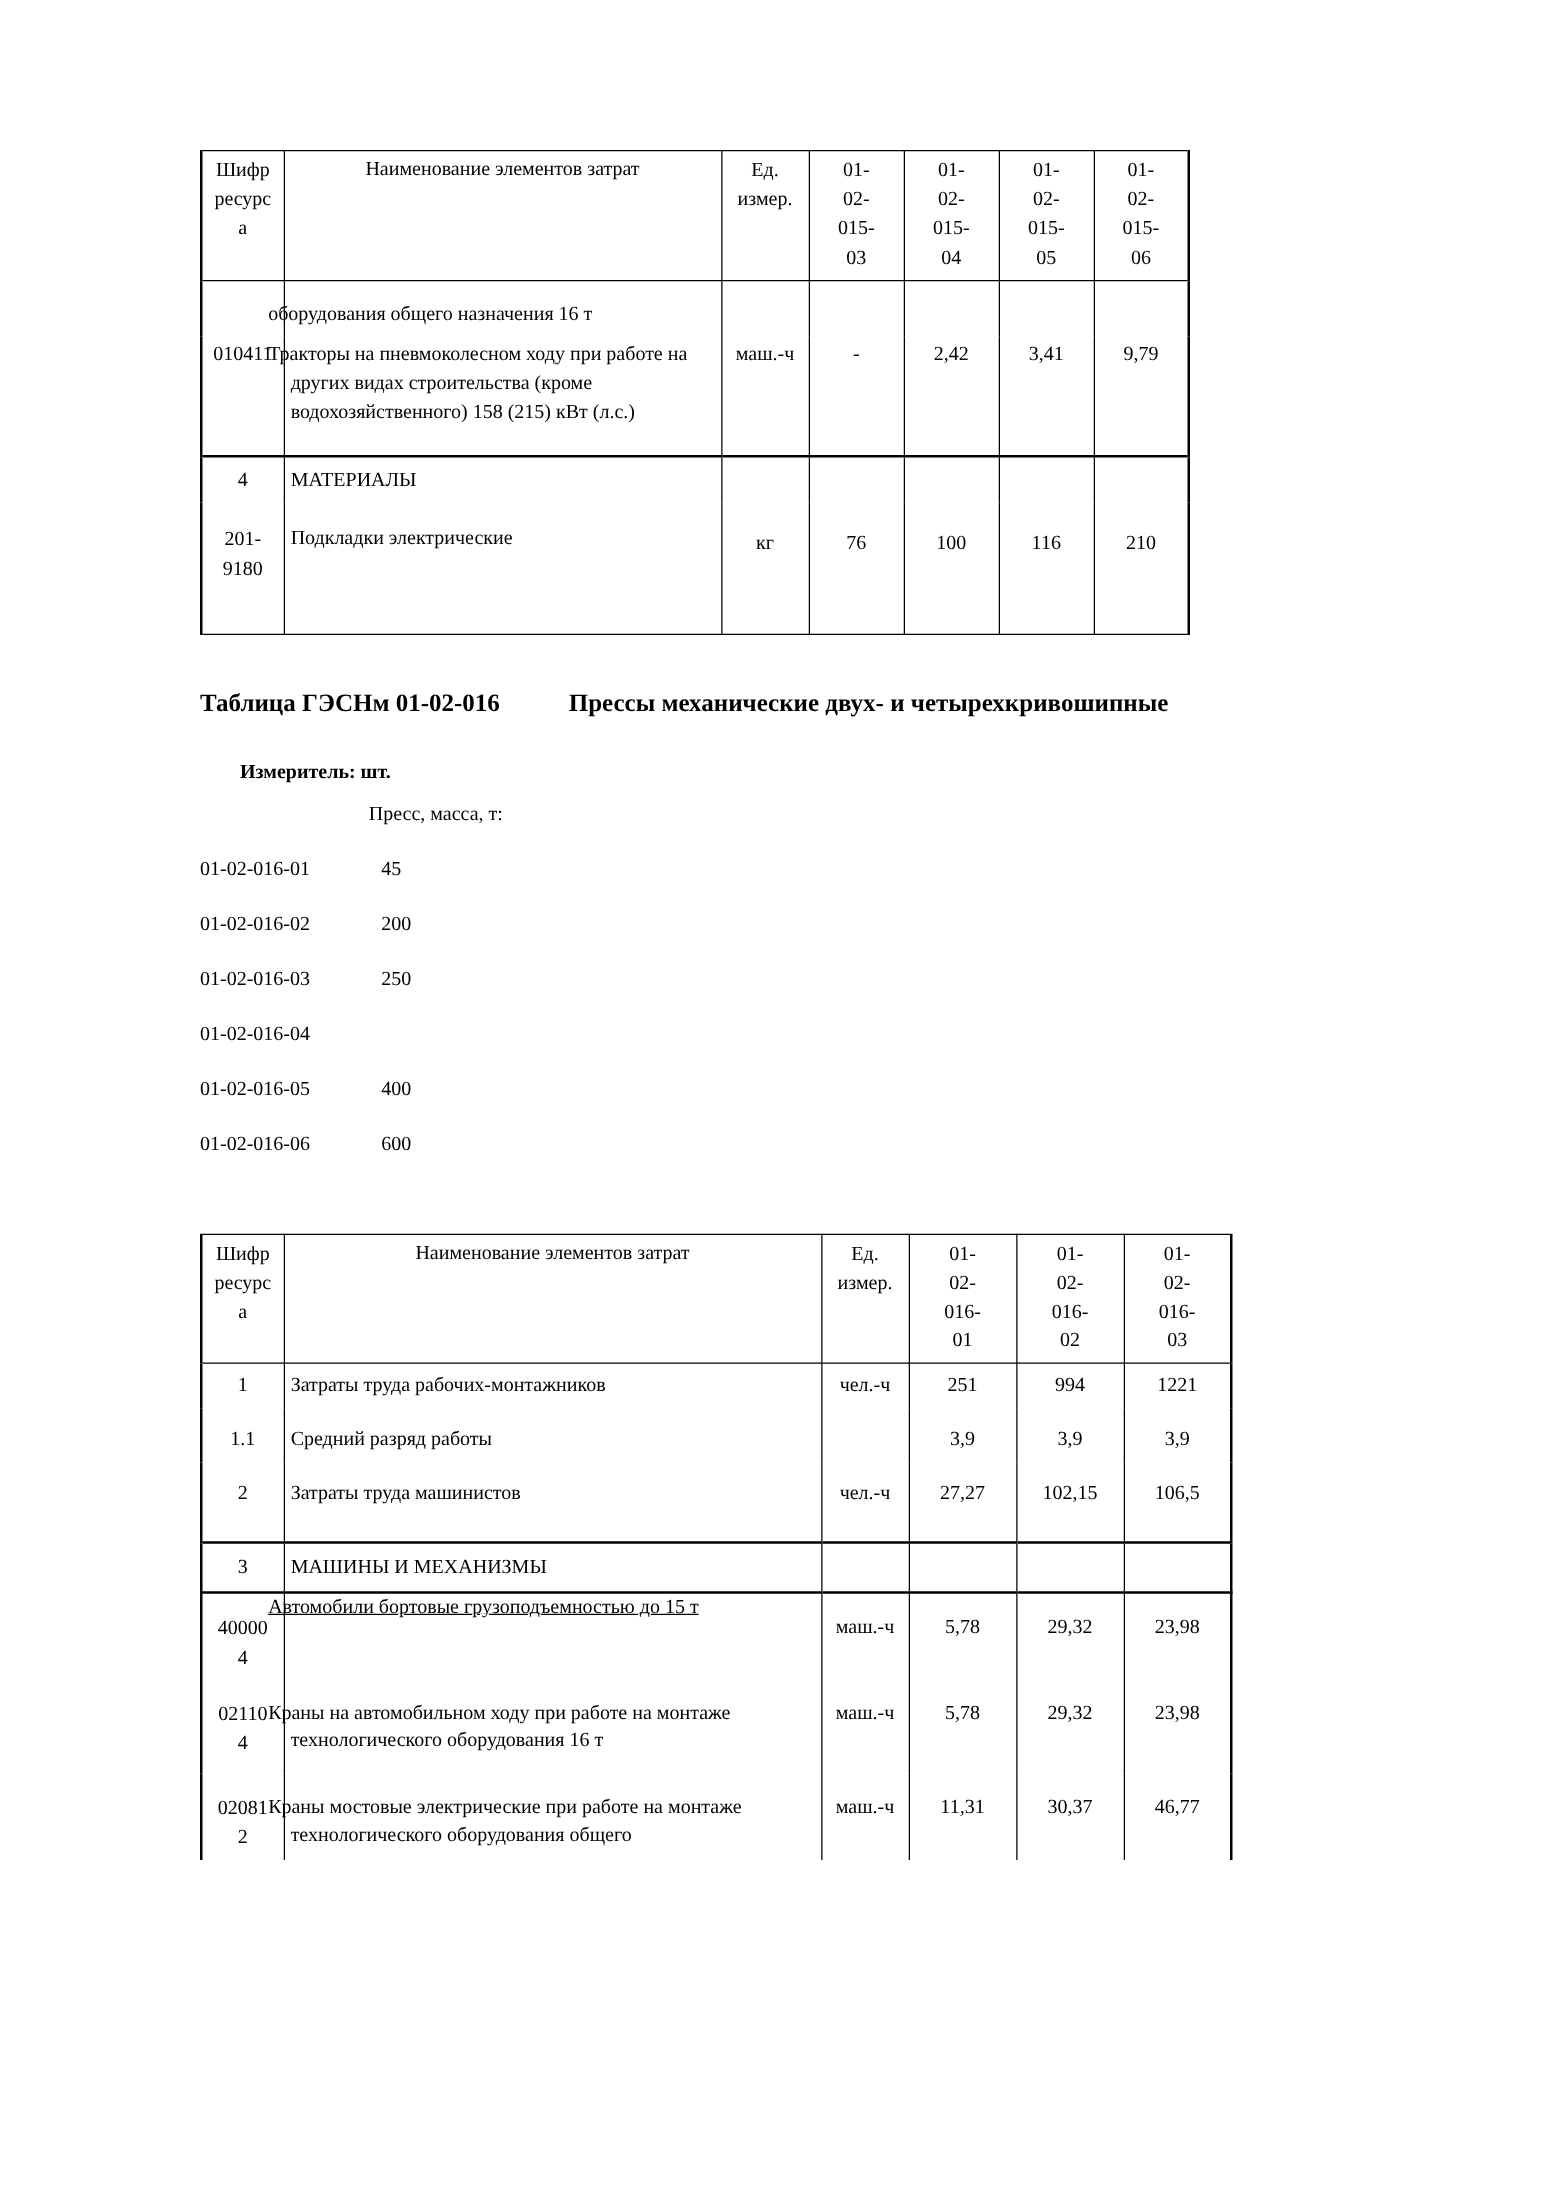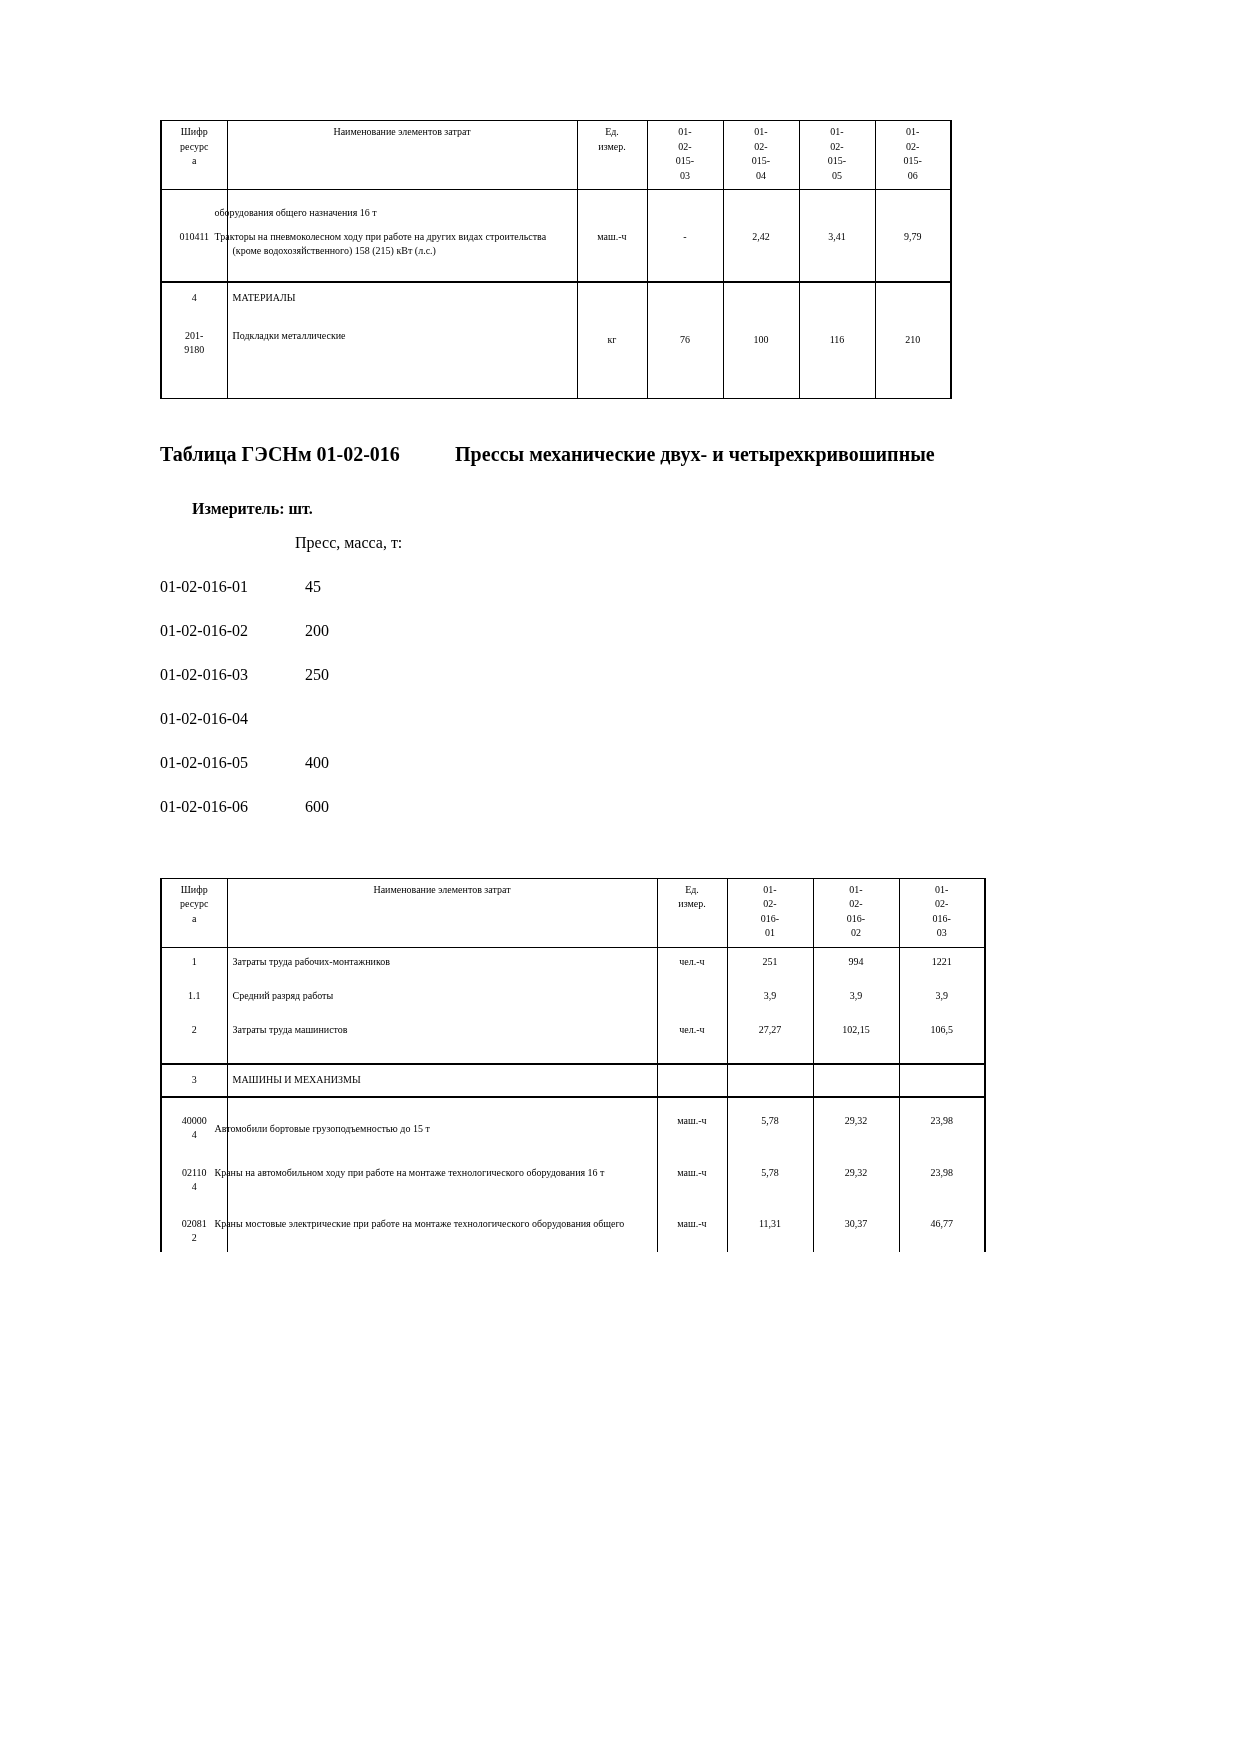--- a/index.html
+++ b/index.html
@@ -26,21 +26,21 @@
     left: 160px;
     top: 120px;
     width: 790px;
   }
 
   
   table.gesn {
     border-collapse: collapse;
     width: 790px;
     table-layout: fixed;
-    font-size: 10px;
+    font-size: 16px;
     line-height: 1.42;
   }
   table.gesn td, table.gesn th {
     border: 1px solid #000000;
     vertical-align: top;
     padding: 4px 5px 6px 5px;
     font-weight: normal;
   }
 
   .c-code    { width: 66px;  text-align: center; }
@@ -189,21 +189,21 @@
           <td class="center" style="border-top:2px solid #000;border-bottom:0;"></td>
           <td class="center" style="border-top:2px solid #000;border-bottom:0;"></td>
           <td class="center last-col-2" style="border-top:2px solid #000;border-bottom:0;"></td>
         </tr>
 
         <tr class="table-outer-bottom">
           <td class="first-col-2 center" style="border-top:0;padding-top:18px;padding-bottom:40px;">
             <span class="stacked">201-</span>
             <span class="stacked">9180</span>
           </td>
-          <td style="border-top:0;padding-top:18px;">Подкладки металлические</td>
+          <td style="border-top:0;padding-top:18px;">Подкладки электрические</td>
           <td class="center" style="border-top:0;padding-top:22px;">кг</td>
           <td class="center" style="border-top:0;padding-top:22px;">76</td>
           <td class="center" style="border-top:0;padding-top:22px;">100</td>
           <td class="center" style="border-top:0;padding-top:22px;">116</td>
           <td class="center last-col-2" style="border-top:0;padding-top:22px;">210</td>
         </tr>
       </tbody>
     </table>
 
     <div class="title-line">
@@ -318,21 +318,21 @@
           <td class="center" style="border-top:2px solid #000;border-bottom:2px solid #000;"></td>
           <td class="center" style="border-top:2px solid #000;border-bottom:2px solid #000;"></td>
           <td class="center last-col-2" style="border-top:2px solid #000;border-bottom:2px solid #000;"></td>
         </tr>
 
         <tr>
           <td class="first-col-2 center" style="border-bottom:0;padding-top:16px;margin-left:48px;">
             <span class="stacked">40000</span>
             <span class="stacked">4</span>
           </td>
-          <td class="indent-hang" style="border-bottom:0;padding-top:24px;padding-bottom:14px;">Автомобили бортовые грузоподъемностью до 15 т</td>
+          <td class="indent-hang" style="border-bottom:0;padding-top:0;padding-bottom:14px;text-decoration:underline;">Автомобили бортовые грузоподъемностью до 15 т</td>
           <td class="center" style="border-bottom:0;padding-top:16px;">маш.-ч</td>
           <td class="center" style="border-bottom:0;padding-top:16px;">5,78</td>
           <td class="center" style="border-bottom:0;padding-top:16px;">29,32</td>
           <td class="center last-col-2" style="border-bottom:0;padding-top:16px;">23,98</td>
         </tr>
 
         <tr>
           <td class="first-col-2 center" style="border-top:0;border-bottom:0;padding-top:16px;">
             <span class="stacked">02110</span>
             <span class="stacked">4</span>

